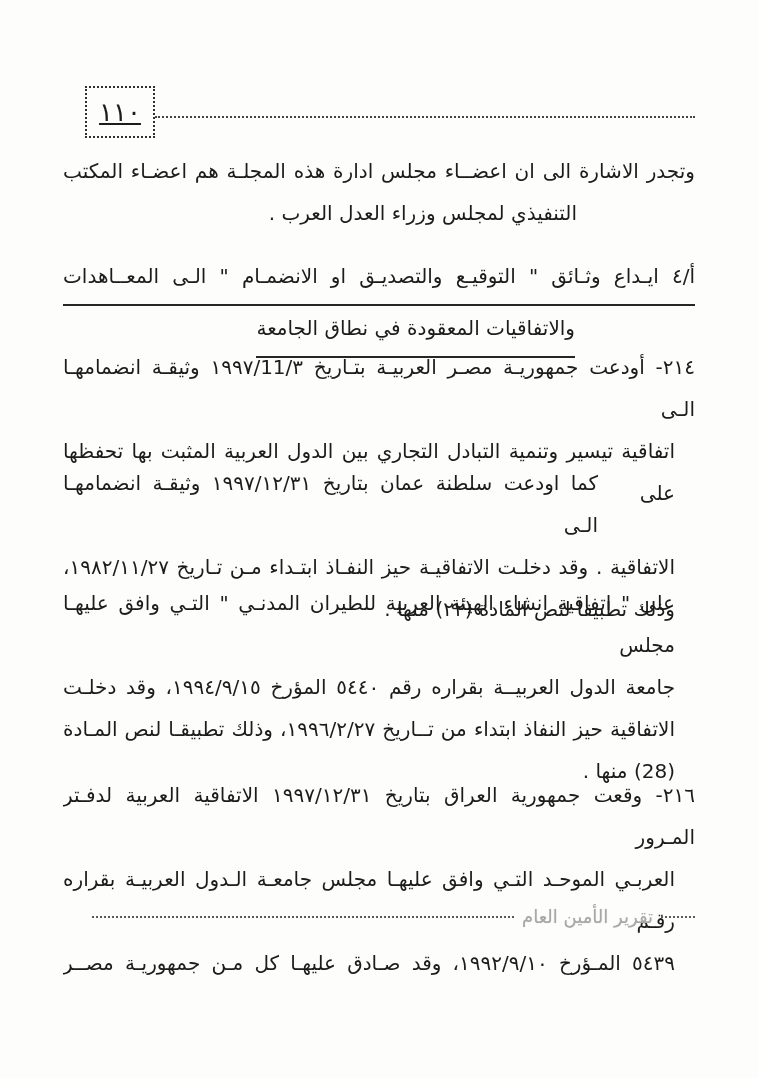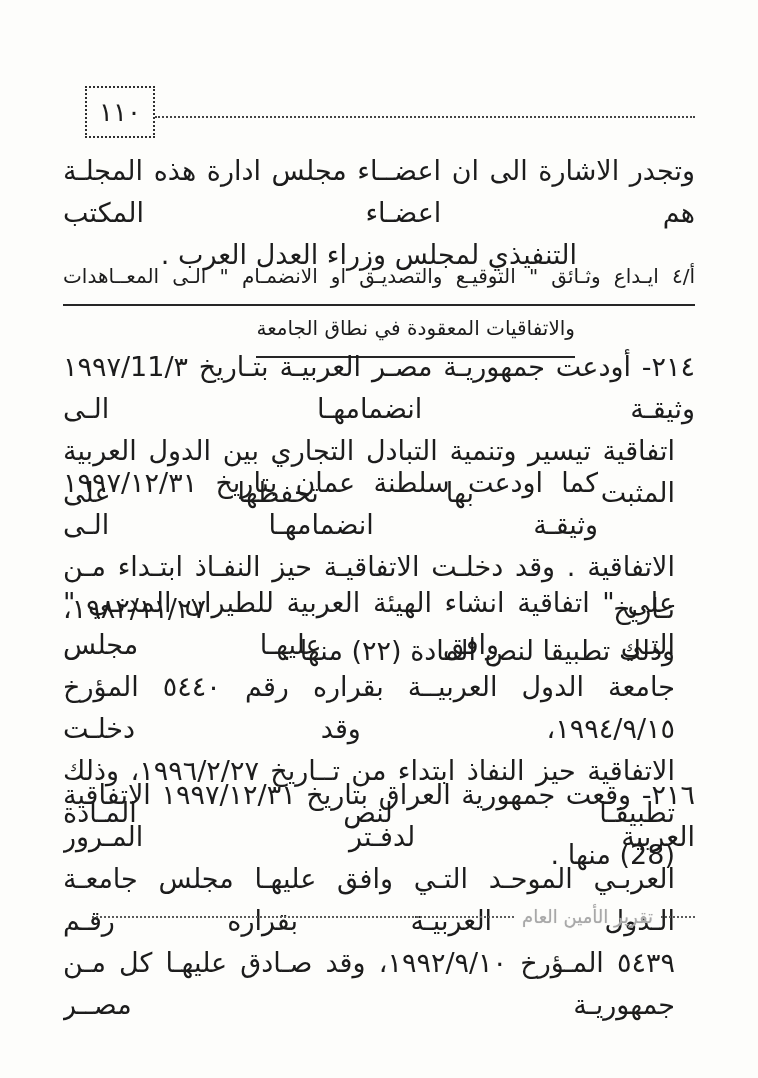--- a/index.html
+++ b/index.html
@@ -14,30 +14,31 @@
   .block{position:absolute;left:63px;right:63px;}
 
   
   #pagenum-row{top:86px;left:85px;right:63px;display:flex;align-items:flex-start;}
   .pagenum-box{
     width:66px;height:48px;
     border:2.5px dotted #2f2f2f;
     display:flex;align-items:center;justify-content:center;
     font-size:26px;letter-spacing:2px;
     flex:0 0 auto;
+    text-decoration:underline;
   }
   .hrule{height:0;border-bottom:2.5px dotted #454545;flex:1 1 auto;}
   #pagenum-row .hrule{margin-top:30px;}
 
   
   .tline{
     direction:rtl;
     unicode-bidi:plaintext;
     text-align:start;
-    font-size:27px;
+    font-size:20px;
     line-height:42px;
     white-space:normal;
     overflow:hidden;
   }
   .tline.full{text-align:justify;text-align-last:justify;}
   .i1{margin-right:20px;}   
   .i2{margin-right:97px;}   
   .intro-last{margin-right:118px;}
 
   

